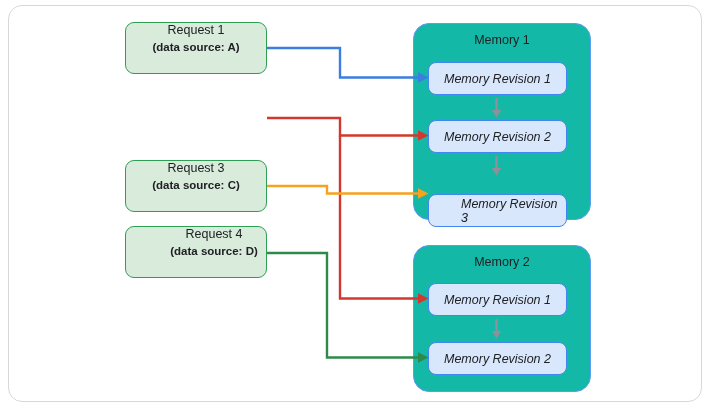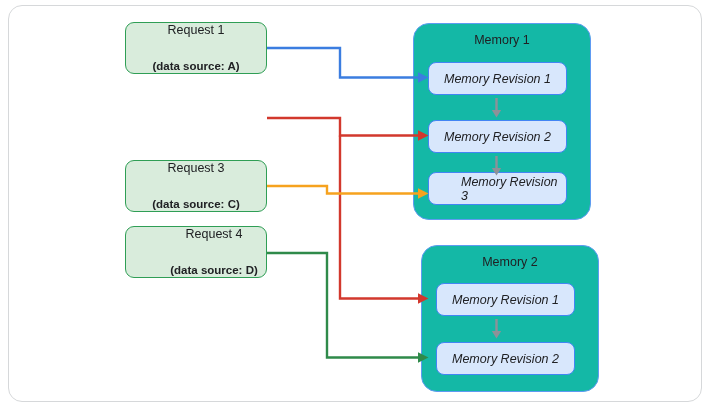--- a/index.html
+++ b/index.html
@@ -1,36 +1,36 @@
 <!DOCTYPE html>
 <html><head>
 <meta charset="utf-8">
 <style>
   html,body{margin:0;padding:0;background:#ffffff;}
   body{width:711px;height:413px;font-family:"Liberation Sans", sans-serif;}
   .stage{position:relative;width:711px;height:413px;overflow:hidden;}
   .frame{position:absolute;left:8px;top:5px;width:694px;height:397px;background:#ffffff;
          border:1px solid #d6d8da;border-radius:14px;box-sizing:border-box;}
   .node{position:absolute;box-sizing:border-box;display:flex;flex-direction:column;
-        align-items:center;justify-content:space-between;gap:4px;}
+        align-items:center;justify-content:flex-start;gap:4px;}
   .req{left:125px;width:142px;height:52px;background:#d9ecdc;border:1.6px solid #2f9e55;
        border-radius:9px;}
   .req .t{font-size:12.5px;font-weight:500;color:#202124;line-height:1.15;}
   .req .s{font-size:11.5px;font-weight:700;color:#202124;line-height:1.15;}
   #req1{top:22px;} #req2{top:92px;} #req3{top:160px;} #req4{top:226px;padding-left:36px;}
   .mem{position:absolute;left:413px;width:178px;background:#14b8a6;border:1.5px solid #5e9bf2;
        border-radius:16px;box-sizing:border-box;}
-  #mem1{top:23px;height:197px;} #mem2{top:245px;height:147px;margin-left:8px;}
+  #mem1{top:23px;height:197px;} #mem2{top:245px;height:147px;}
   .mem-title{position:absolute;top:9px;left:0;width:100%;text-align:center;
              font-size:12.5px;font-weight:500;color:#202124;}
   .rev{position:absolute;left:14px;width:139px;height:33px;background:#d8e7fc;
        border:1.8px solid #4285f4;border-radius:8px;box-sizing:border-box;
        display:flex;align-items:center;justify-content:center;
        font-size:12.5px;font-weight:400;color:#202124;font-style:italic;}
-  #m1r1{top:38px;} #m1r2{top:96px;} #m1r3{top:148px;padding-left:32px;}
+  #m1r1{top:38px;} #m1r2{top:96px;} #m1r3{top:170px;padding-left:32px;}
   #m2r1{top:37px;} #m2r2{top:96px;}
   svg.wires{position:absolute;left:0;top:0;width:711px;height:413px;pointer-events:none;}
   svg .wire{fill:none;stroke-width:2.4;stroke-linejoin:miter;}
   svg .flow{stroke-width:2.4;}
 </style>
 </head>
 <body>
 
 <div class="stage">
   <div class="frame"></div>

